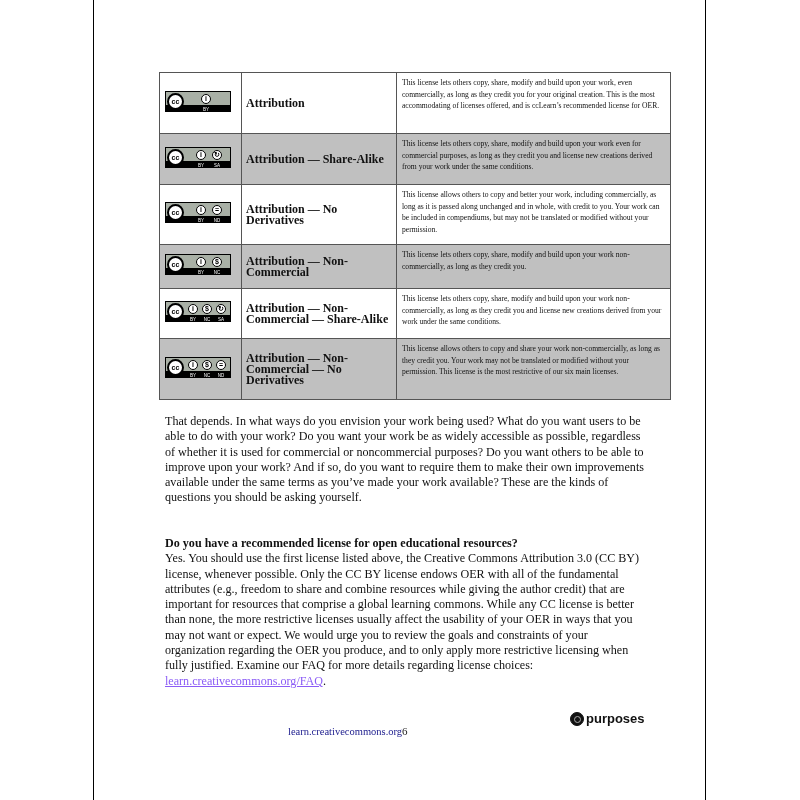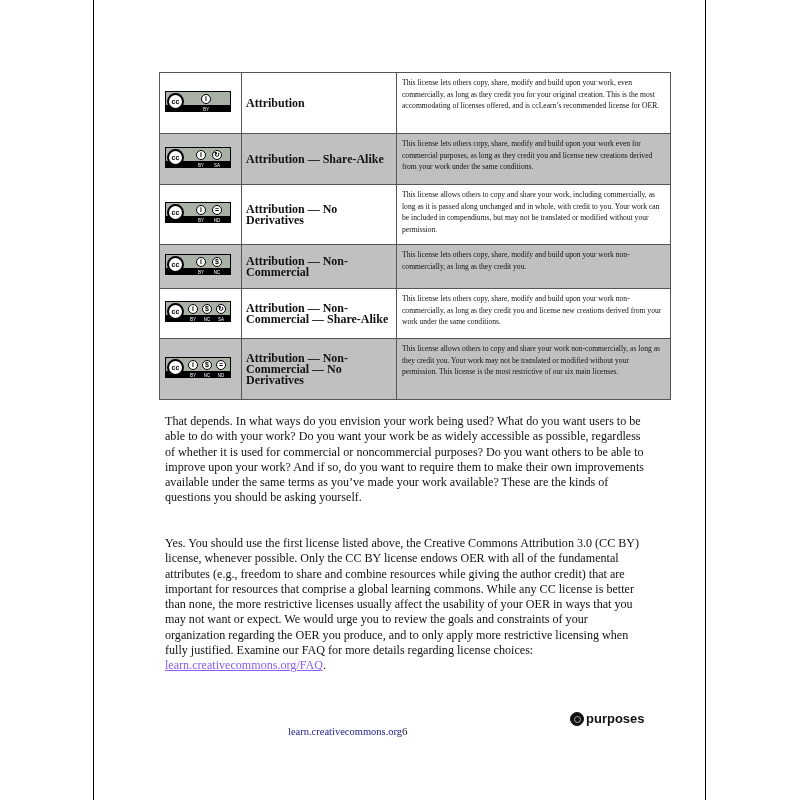--- a/index.html
+++ b/index.html
@@ -40,21 +40,21 @@
         <td class="desc-cell">This license lets others copy, share, modify and build upon your work, even commercially, as long as they credit you for your original creation. This is the most accommodating of licenses offered, and is ccLearn’s recommended license for OER.</td>
       </tr>
       <tr class="alt" style="height: 51px;">
         <td class="icon-cell"><span class="badge"><span class="strip"></span><span class="cc">cc</span><span class="ic" style="left: 30px;">i</span><span class="lbl" style="left: 29px;">BY</span><span class="ic" style="left: 46px;">↻</span><span class="lbl" style="left: 45px;">SA</span></span></td>
         <td class="name-cell">Attribution — Share-Alike</td>
         <td class="desc-cell">This license lets others copy, share, modify and build upon your work even for commercial purposes, as long as they credit you and license new creations derived from your work under the same conditions.</td>
       </tr>
       <tr style="height: 60px;">
         <td class="icon-cell"><span class="badge"><span class="strip"></span><span class="cc">cc</span><span class="ic" style="left: 30px;">i</span><span class="lbl" style="left: 29px;">BY</span><span class="ic" style="left: 46px;">=</span><span class="lbl" style="left: 45px;">ND</span></span></td>
         <td class="name-cell">Attribution — No Derivatives</td>
-        <td class="desc-cell">This license allows others to copy and share your work, including commercially, as long as it is passed along unchanged and in whole, with credit to you. Your work can be included in compendiums, but may not be translated or modified without your permission.</td>
+        <td class="desc-cell">This license allows others to copy and better your work, including commercially, as long as it is passed along unchanged and in whole, with credit to you. Your work can be included in compendiums, but may not be translated or modified without your permission.</td>
       </tr>
       <tr class="alt" style="height: 44px;">
         <td class="icon-cell"><span class="badge"><span class="strip"></span><span class="cc">cc</span><span class="ic" style="left: 30px;">i</span><span class="lbl" style="left: 29px;">BY</span><span class="ic" style="left: 46px;">$</span><span class="lbl" style="left: 45px;">NC</span></span></td>
         <td class="name-cell">Attribution — Non-Commercial</td>
         <td class="desc-cell">This license lets others copy, share, modify and build upon your work non-commercially, as long as they credit you.</td>
       </tr>
       <tr style="height: 50px;">
         <td class="icon-cell"><span class="badge"><span class="strip"></span><span class="cc">cc</span><span class="ic" style="left: 22px;">i</span><span class="lbl" style="left: 21px;">BY</span><span class="ic" style="left: 36px;">$</span><span class="lbl" style="left: 35px;">NC</span><span class="ic" style="left: 50px;">↻</span><span class="lbl" style="left: 49px;">SA</span></span></td>
         <td class="name-cell">Attribution — Non-Commercial — Share-Alike</td>
         <td class="desc-cell">This license lets others copy, share, modify and build upon your work non-commercially, as long as they credit you and license new creations derived from your work under the same conditions.</td>
@@ -65,20 +65,21 @@
         <td class="desc-cell">This license allows others to copy and share your work non-commercially, as long as they credit you.  Your work may not be translated or modified without your permission. This license is the most restrictive of our six main licenses.</td>
       </tr>
     </tbody>
 </table>
 
 <div class="section" style="top:414px;">
   <p>That depends. In what ways do you envision your work being used? What do you want users to be able to do with your work? Do you want your work be as widely accessible as possible, regardless of whether it is used for commercial or noncommercial purposes? Do you want others to be able to improve upon your work? And if so, do you want to require them to make their own improvements available under the same terms as you’ve made your work available? These are the kinds of questions you should be asking yourself.</p>
 </div>
 
 <div class="section" style="top:536px;">
+  <h3>Do you have a recommended license for open educational resources?</h3>
   <p><span>Yes. You should use the first license listed above, the Creative Commons Attribution 3.0 (CC BY) license, whenever possible. Only the CC BY license endows OER with all of the fundamental attributes (e.g., freedom to share and combine resources while giving the author credit) that are important for resources that comprise a global learning commons. While any CC license is better than none, the more restrictive licenses usually affect the usability of your OER in ways that you may not want or expect. We would urge you to review the goals and constraints of your organization regarding the OER you produce, and to only apply more restrictive licensing when fully justified. Examine our FAQ for more details regarding license choices: </span><a class="link">learn.creativecommons.org/FAQ</a><span>.</span></p>
 </div>
 
 <div class="footer-link">
   <a>learn.creativecommons.org</a><span class="page-num">6</span>
 </div>
 
 <div class="logo">
   <span class="mark"></span>
   <span>purposes</span>

